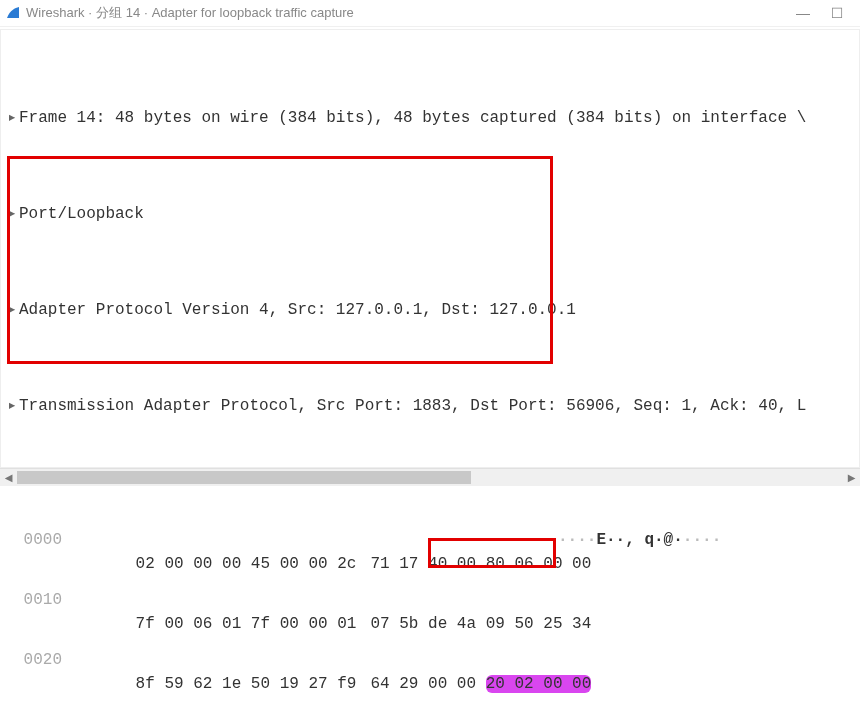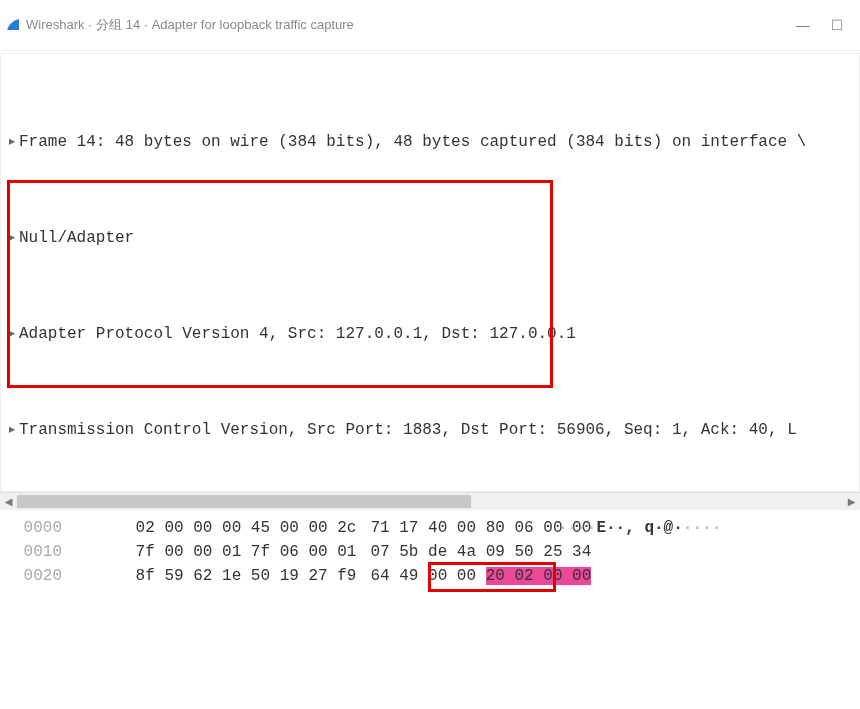--- a/index.html
+++ b/index.html
@@ -9,21 +9,21 @@
   font-size: 13px;
   background: #fff;
   color: #333;
   width: 860px;
   height: 709px;
   overflow: hidden;
 }
 .titlebar {
   height: 26px;
   line-height: 26px;
-  padding: 12px 6px;
+  padding: 0 6px;
   color: #888;
   font-size: 13px;
   display: flex;
   align-items: center;
   border-bottom: 1px solid #f0f0f0;
 }
 .titlebar svg { margin-right: 6px; flex: 0 0 auto; }
 .titlebar .title-text { flex: 1; white-space: nowrap; overflow: hidden; }
 .win-btn {
   width: 34px;
@@ -88,21 +88,22 @@
 .hex-pane {
   margin-top: 0;
   padding: 6px 0 0 0;
   font-family: Consolas, "Courier New", monospace;
   font-size: 16px;
   line-height: 24px;
 }
 .hex-row {
   display: flex;
   height: 24px;
-  align-items: center;
+  align-items: flex-start;
+  margin-top: 36px;
 }
 .hex-off {
   width: 62px;
   color: #aaa;
   text-align: right;
   padding-right: 16px;
 }
 .hex-bytes {
   width: 480px;
   white-space: pre;
@@ -110,21 +111,22 @@
   letter-spacing: 0;
 }
 .hex-bytes .gap { display: inline-block; width: 14px; }
 .hex-ascii {
   white-space: pre;
   color: #333;
   font-weight: bold;
 }
 .hex-ascii .dim { color: #bbb; }
 .hex-sel {
-  background: #ec4899;
+  background: #d946ef;
+  border-radius: 6px;
 }
 
 .hex-highlight-box {
   position: absolute;
   border: 3px solid #e20000;
   pointer-events: none;
 }
 
 .hex-wrap { position: relative; }
 </style>
@@ -143,31 +145,31 @@
 <div class="details-pane">
   <div class="tree">
 
     <div class="row">
       <span class="chev">▸</span>
       <span>Frame 14: 48 bytes on wire (384 bits), 48 bytes captured (384 bits) on interface \</span>
     </div>
 
     <div class="row">
       <span class="chev">▸</span>
-      <span>Null/Adapter</span>
+      <span>Port/Loopback</span>
     </div>
 
     <div class="row">
       <span class="chev">▸</span>
       <span>Adapter Protocol Version 4, Src: 127.0.0.1, Dst: 127.0.0.1</span>
     </div>
 
     <div class="row">
       <span class="chev">▸</span>
-      <span>Transmission Control Version, Src Port: 1883, Dst Port: 56906, Seq: 1, Ack: 40, L</span>
+      <span>Transmission Adapter Protocol, Src Port: 1883, Dst Port: 56906, Seq: 1, Ack: 40, L</span>
     </div>
 
     
 
     
 
     
 
     
 
@@ -196,26 +198,26 @@
     <div class="hex-off">0000</div>
     <div class="hex-bytes">
       <span>02 00 00 00 45 00 00 2c</span><span class="gap"></span><span>71 17 40 00 80 06 00 00</span>
     </div>
     <div class="hex-ascii"><span class="dim">····</span><span>E··, q·@·</span><span class="dim">····</span></div>
   </div>
 
   <div class="hex-row">
     <div class="hex-off">0010</div>
     <div class="hex-bytes">
-      <span>7f 00 00 01 7f 06 00 01</span><span class="gap"></span><span>07 5b de 4a 09 50 25 34</span>
+      <span>7f 00 06 01 7f 00 00 01</span><span class="gap"></span><span>07 5b de 4a 09 50 25 34</span>
     </div>
   </div>
 
   <div class="hex-row">
     <div class="hex-off">0020</div>
     <div class="hex-bytes">
-      <span>8f 59 62 1e 50 19 27 f9</span><span class="gap"></span><span>64 49 00 00</span> <span class="hex-sel">20 02 00 00</span>
+      <span>8f 59 62 1e 50 19 27 f9</span><span class="gap"></span><span>64 29 00 00</span> <span class="hex-sel">20 02 00 00</span>
     </div>
   </div>
 
   <div class="hex-highlight-box" style="left:428px; top:52px; width:122px; height:24px;"></div>
 
 </div>
 
 </body></html>

